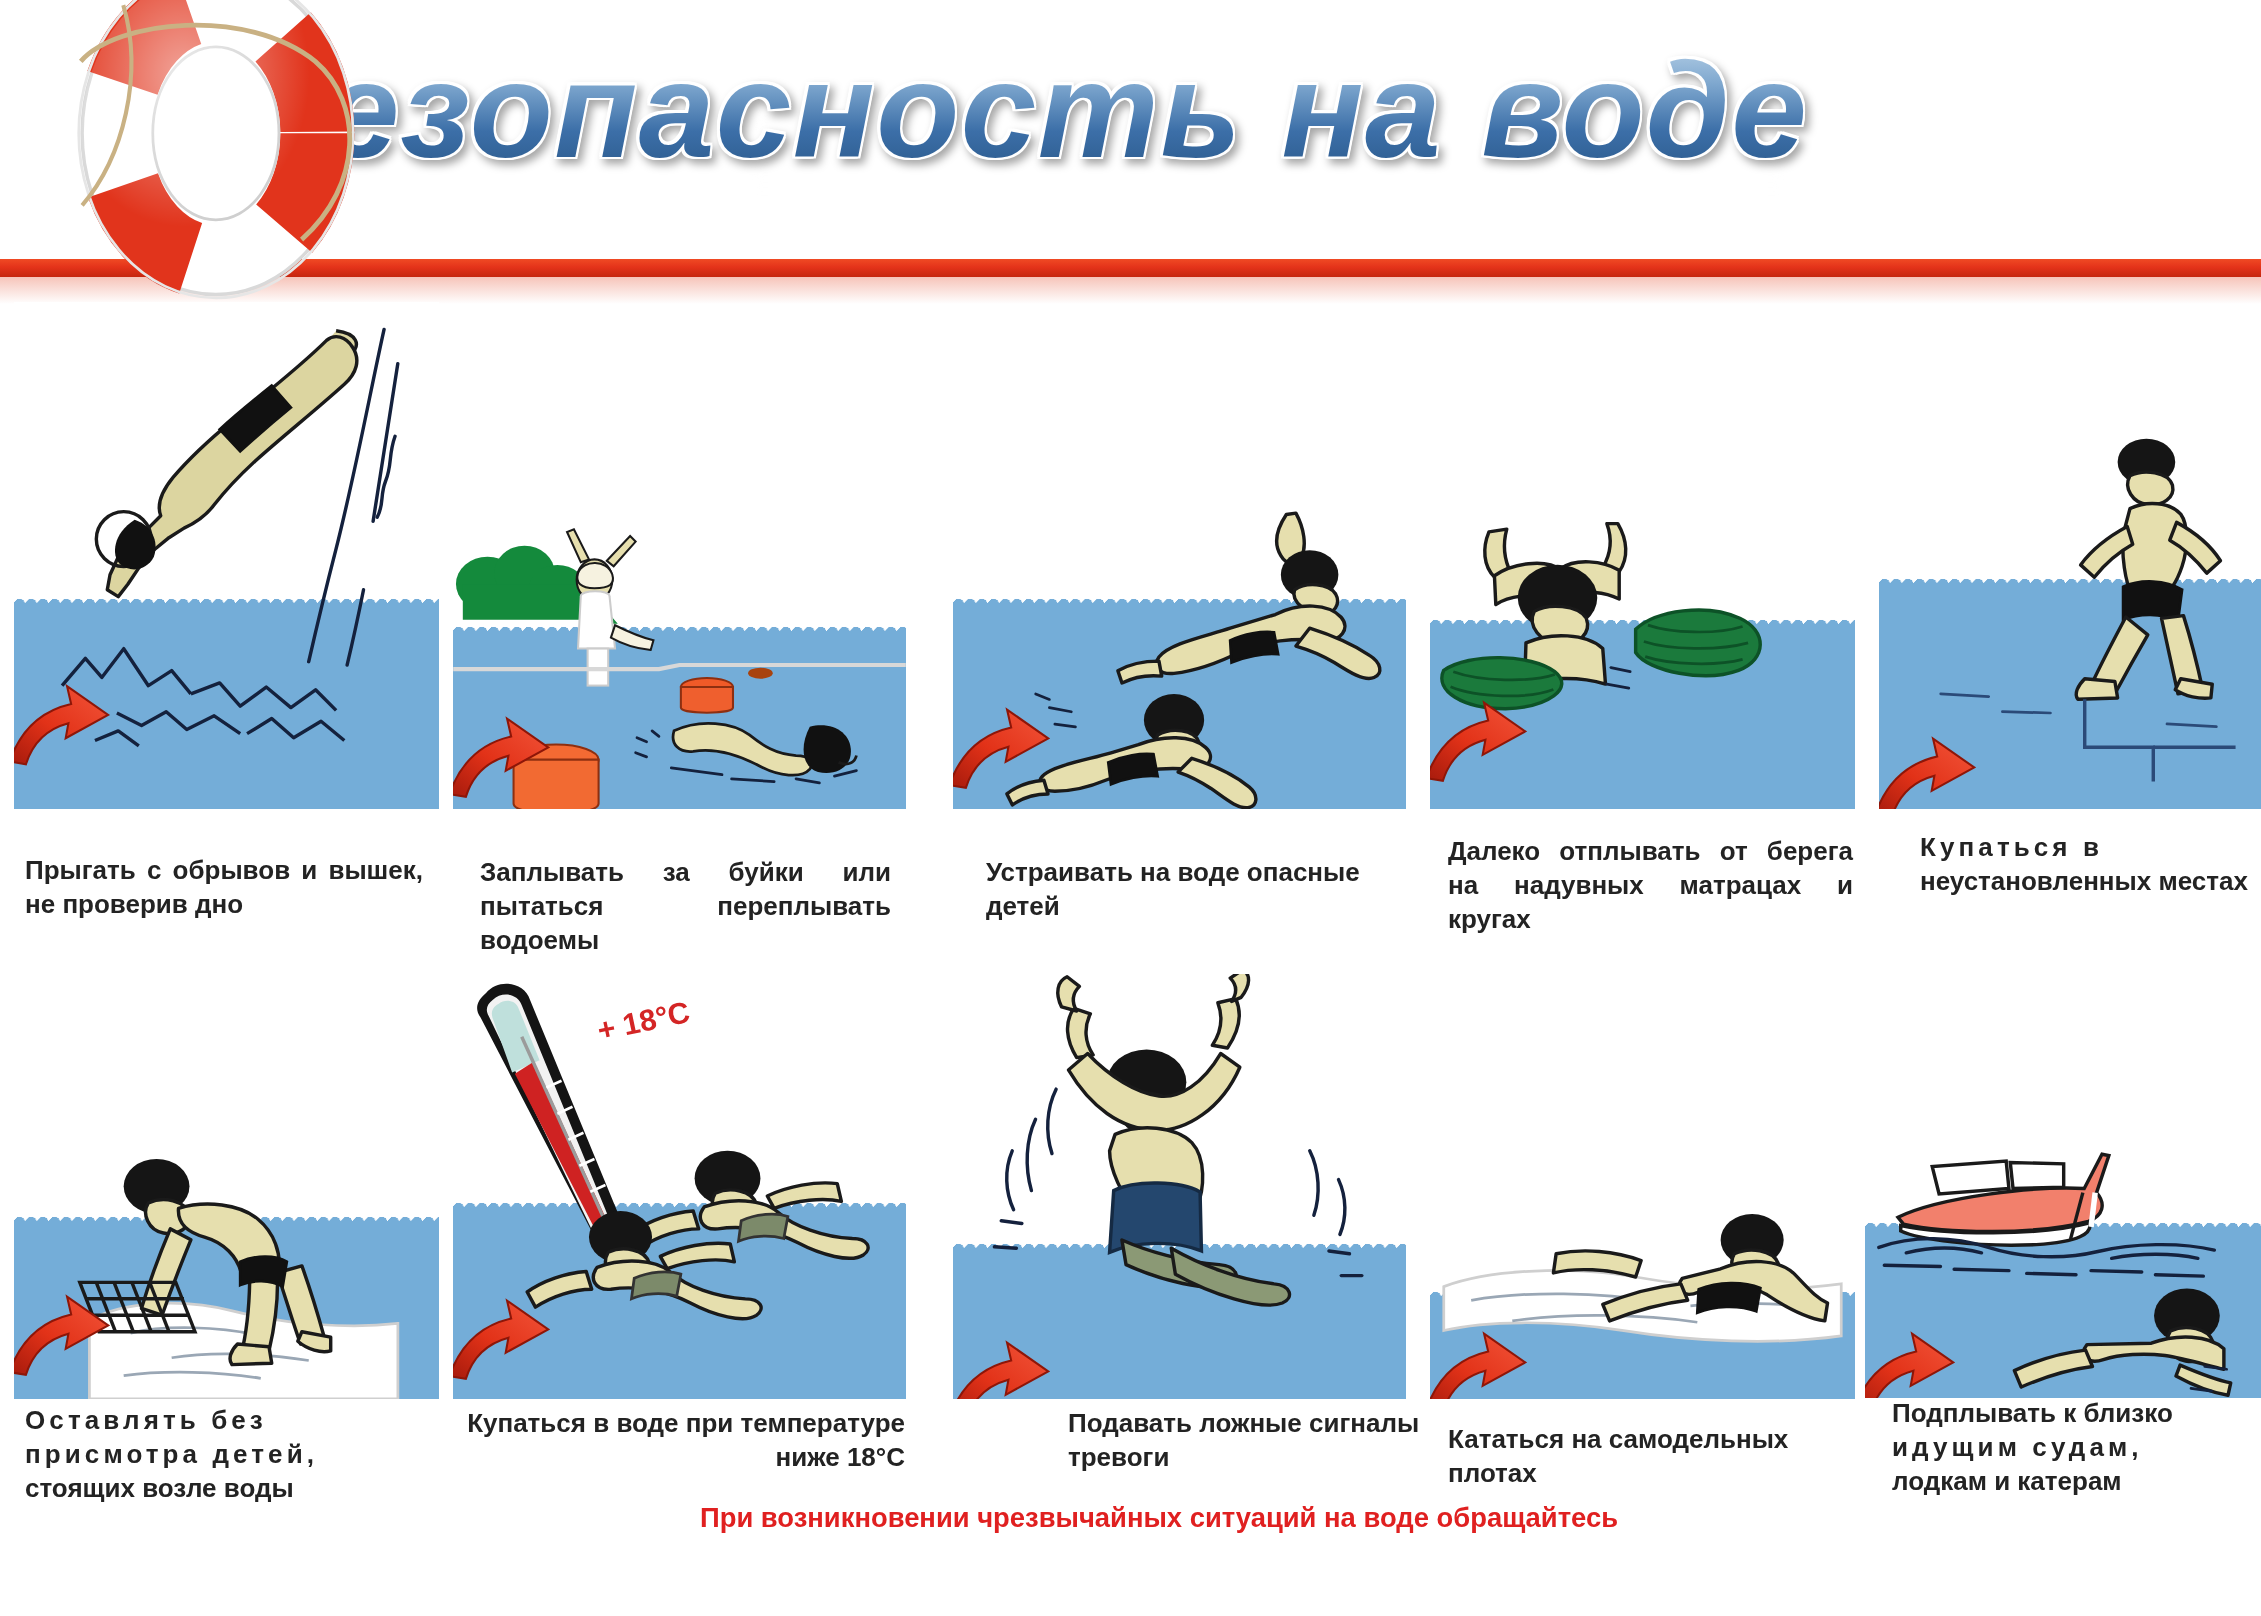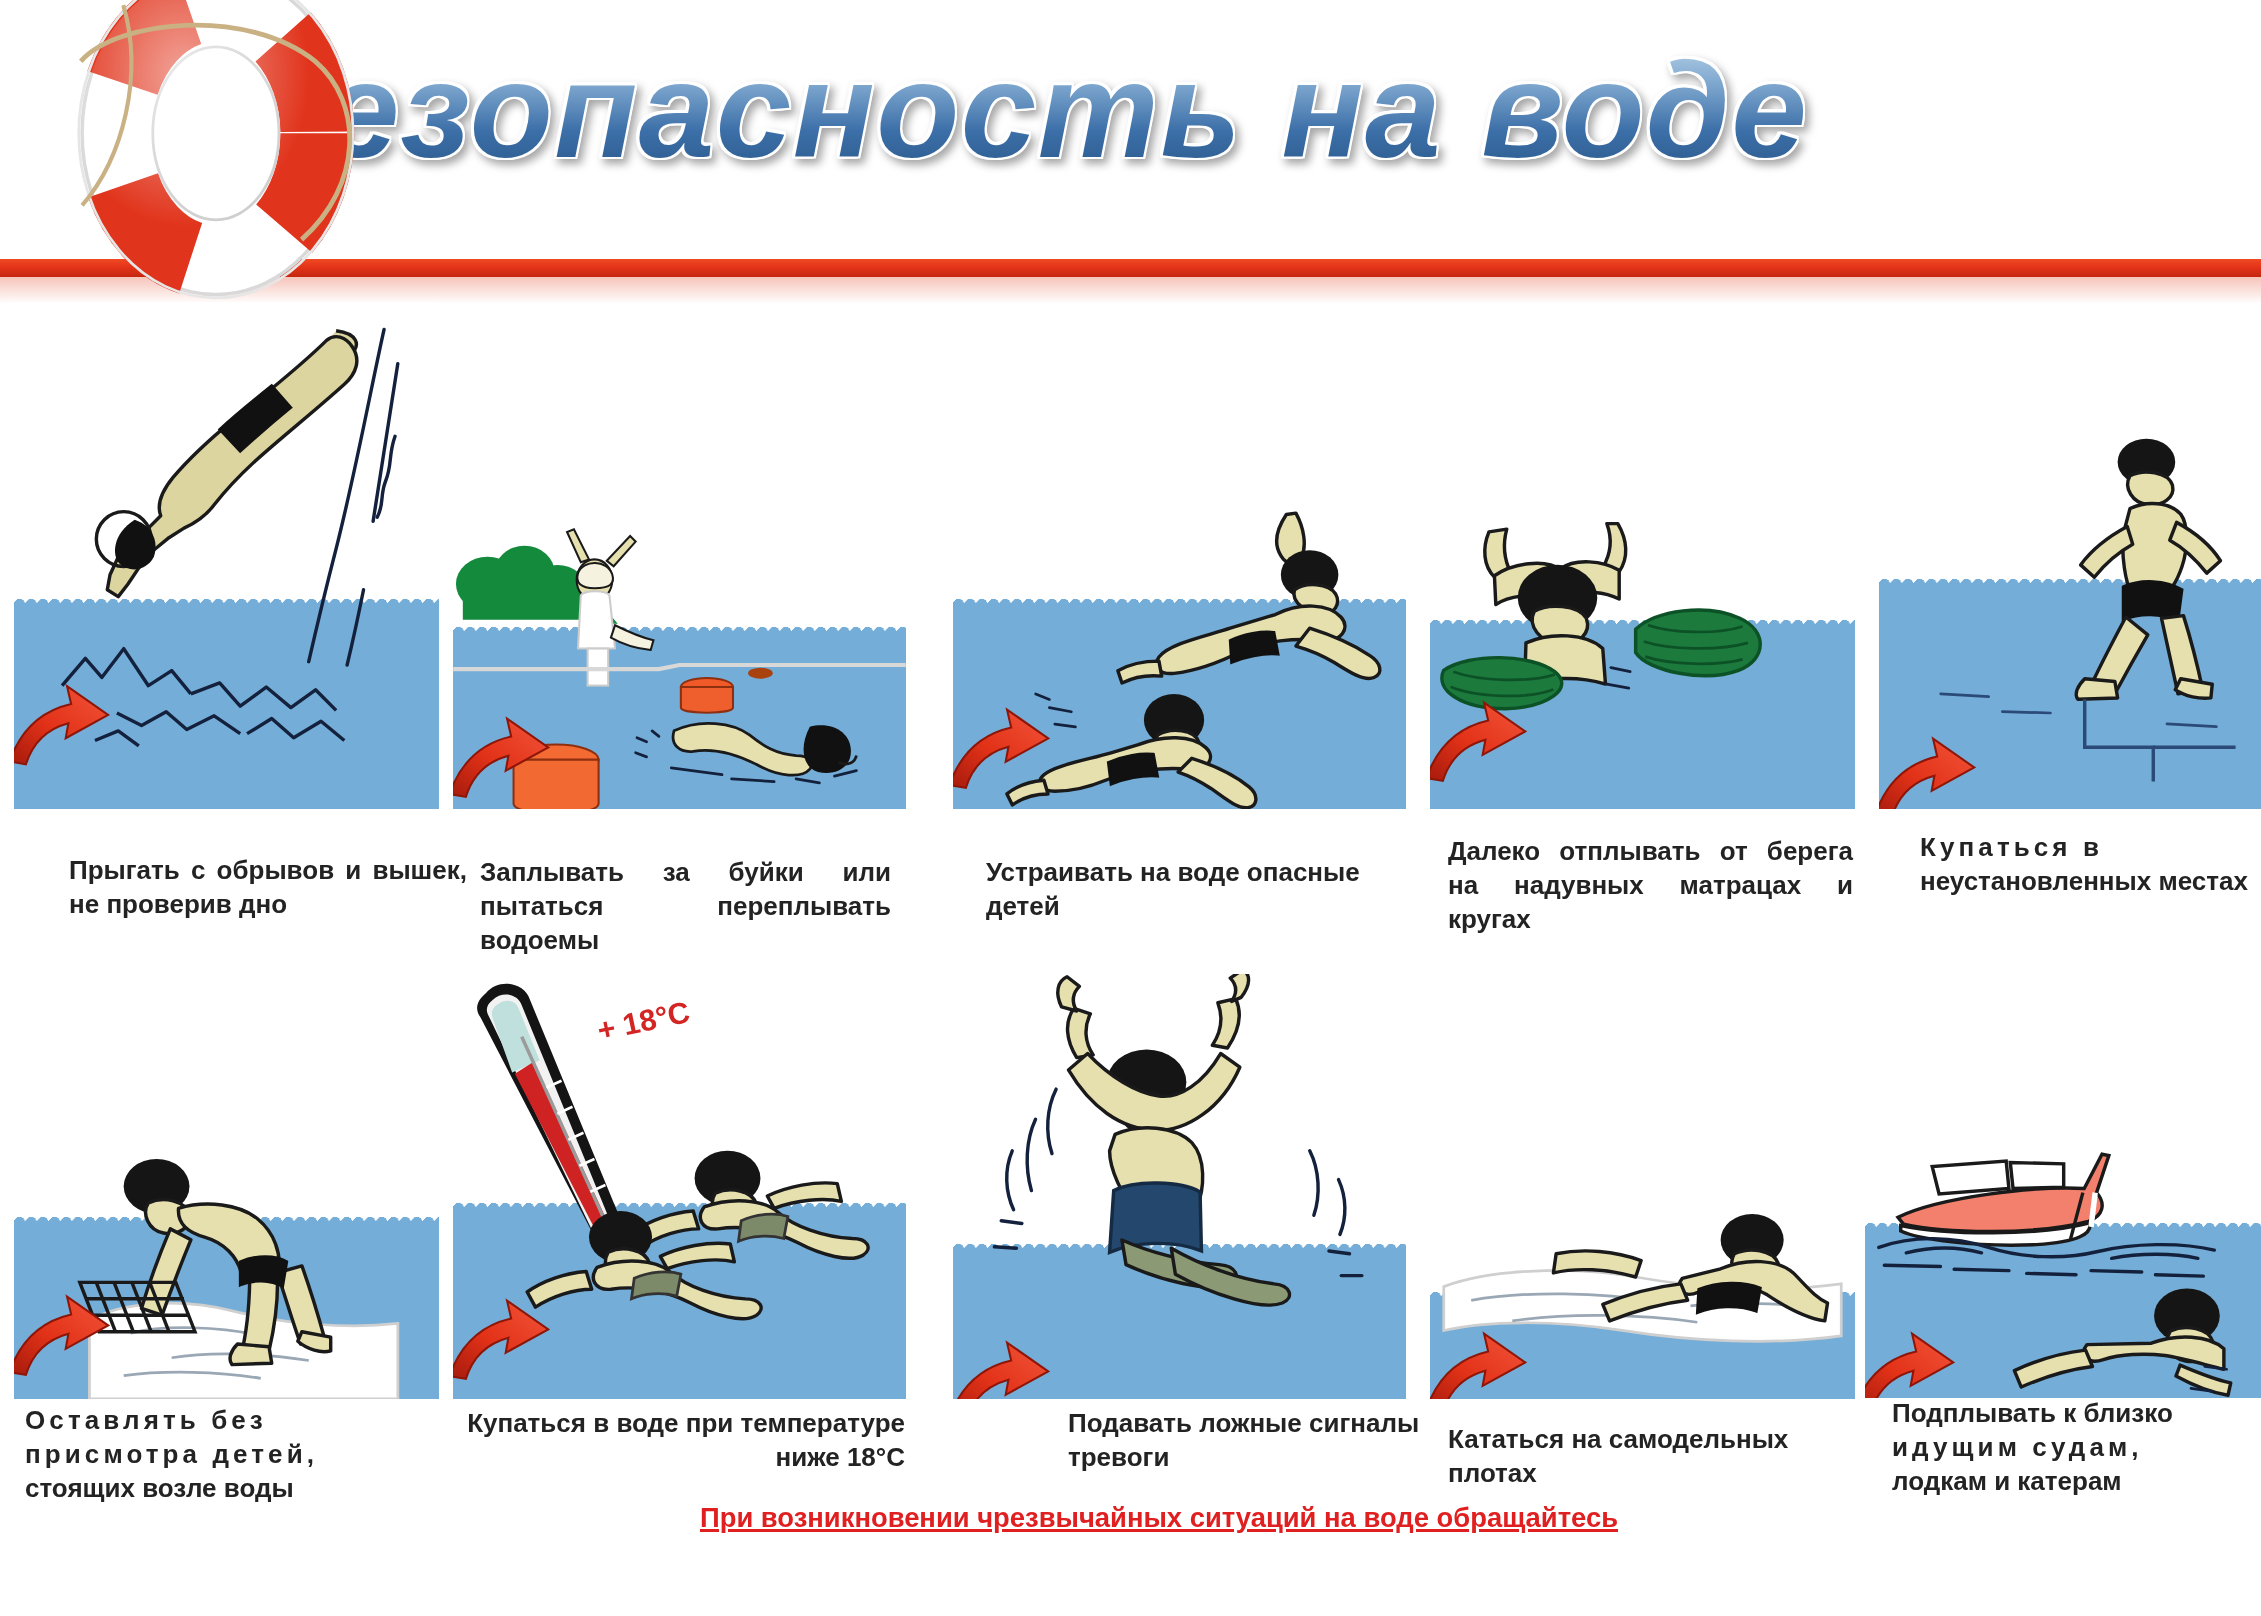--- a/index.html
+++ b/index.html
@@ -107,21 +107,21 @@
 
   
   .arrow { position: absolute; z-index: 4; }
 
   
   .footer-note {
     position: absolute; left: 453px; top: 1499px; width: 1412px;
     font-size: 27.4px; font-weight: bold; color: #e02020;
     text-align: center; line-height: 1.42;
   }
-  .footer-note span { text-decoration: underline; text-decoration-thickness: 2.7px; }
+  .footer-note span { text-decoration-thickness: 2.7px; }
 
   
   svg { display: block; overflow: visible; }
 </style>
 </head>
 <body>
 
 <div id="poster">
 
   <div class="header">
@@ -208,21 +208,21 @@
           <stop offset="0" stop-color="#a51a0c"></stop>
               <stop offset=".45" stop-color="#e23218"></stop>
               <stop offset="1" stop-color="#f2553a"></stop>
         </linearGradient>
           </defs>
         <path d="M2 122 C 18 76, 48 48, 92 38 L 86 12 L 146 54 L 84 88 L 88 66
                  C 58 74, 36 94, 26 126 Z" fill="url(#ag1)" stroke="#8e1608" stroke-width="3"></path>
       </svg>
     </div>
   </div>
-  <div class="caption cap-wide" style="left:25px; top:854px; width:398px;margin-left:44px;">Прыгать  с  обрывов и вышек, не проверив дно</div>
+  <div class="caption cap-wide" style="left:25px; top:854px; width:398px;">Прыгать  с  обрывов и вышек, не проверив дно</div>
 
   <div class="cell" style="left:453px; top:521px; width:453px; height:288px;">
     <div class="art">
       <div class="water" style="height:178px;"></div>
       <svg style="position:absolute;left:0;top:0" width="453" height="288" viewBox="0 0 660 420">
 
         <g fill="#148a3c">
           <ellipse cx="50" cy="92" rx="46" ry="40"></ellipse>
           <ellipse cx="104" cy="76" rx="44" ry="40"></ellipse>
           <ellipse cx="152" cy="100" rx="42" ry="36"></ellipse>

